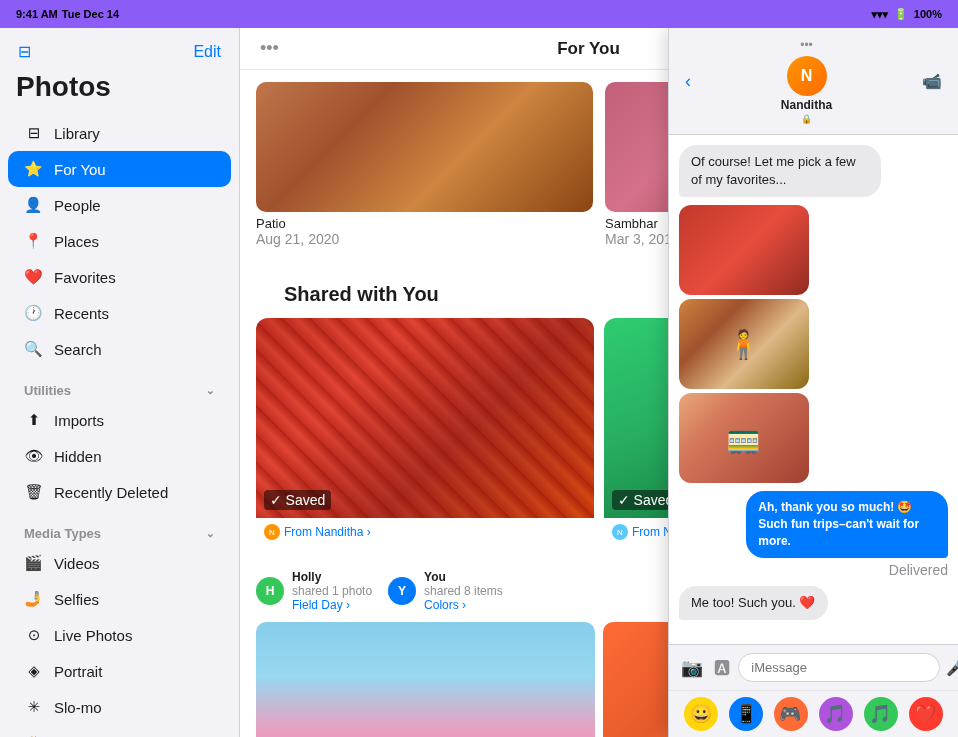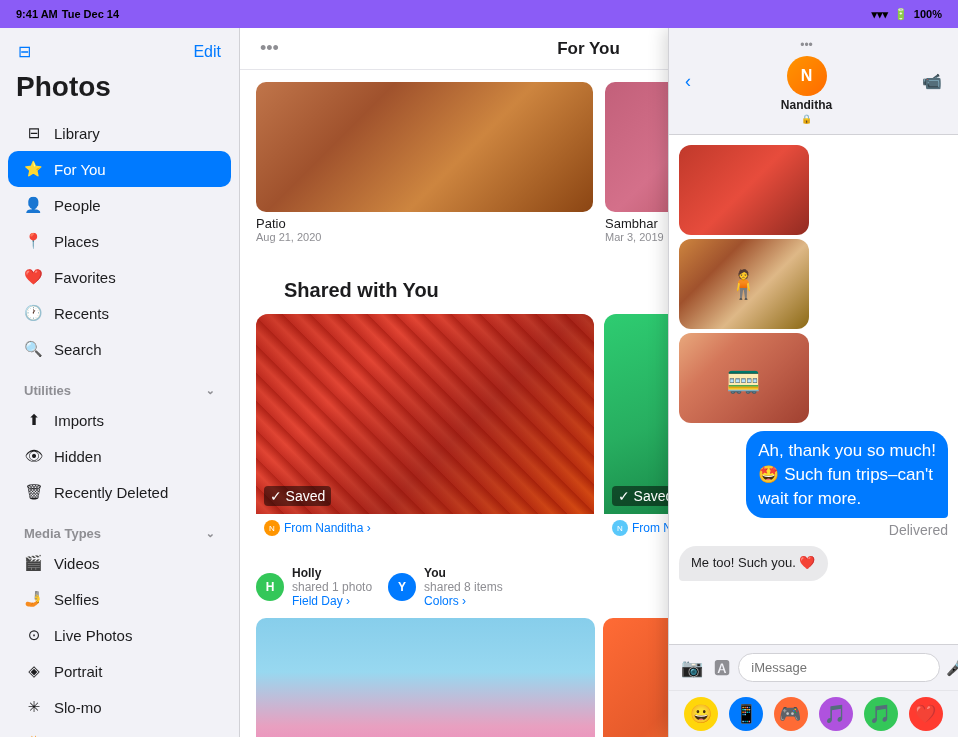--- a/index.html
+++ b/index.html
@@ -158,21 +158,21 @@
     .photo-sambhar {
       background: linear-gradient(135deg, #c2607a 0%, #d4708a 30%, #b05060 60%, #c87890 100%);
     }
     .top-photo-label {
       font-size: 13px;
       font-weight: 500;
       color: #1c1c1e;
       margin-top: 4px;
     }
     .top-photo-date {
-      font-size: 11px;
+      font-size: 14px;
       color: #8e8e93;
     }
 
     
     .section-title {
       font-size: 20px;
       font-weight: 700;
       color: #1c1c1e;
       margin-bottom: 12px;
       margin-left: 28px;
@@ -387,24 +387,25 @@
       font-size: 13px;
       max-width: 75%;
       align-self: flex-start;
       line-height: 1.4;
     }
     .bubble-sent {
       background: #007aff;
       color: white;
       padding: 8px 12px;
       border-radius: 18px 18px 4px 18px;
-      font-size: 17px;
+      font-size: 12px;
       max-width: 75%;
       align-self: flex-end;
       line-height: 1.4;
+      font-weight: bold;
     }
 
     .msg-photos-cluster {
       align-self: flex-start;
       display: flex;
       flex-direction: column;
       gap: 4px;
       max-width: 85%;
     }
     .msg-photo-thumb {
@@ -688,20 +689,23 @@
           <div style="font-size:12px;color:#8e8e93;margin-bottom:2px;">•••</div>
           <div class="contact-avatar">N</div>
           <div class="contact-name">Nanditha</div>
           <div class="contact-badge">🔒</div>
         </div>
         <button class="video-btn">📹</button>
       </div>
 
       <div class="messages-body">
 
+        <div class="bubble-received">
+          Of course! Let me pick a few of my favorites...
+        </div>
 
         <div class="msg-photos-cluster">
           <div class="msg-photo-thumb msg-photo-chilis"></div>
           <div class="msg-photo-thumb msg-photo-person">🧍</div>
           <div class="msg-photo-thumb msg-photo-train">🚃</div>
         </div>
 
         <div class="bubble-sent">
           Ah, thank you so much! 🤩 Such fun trips–can't wait for more.
         </div>

